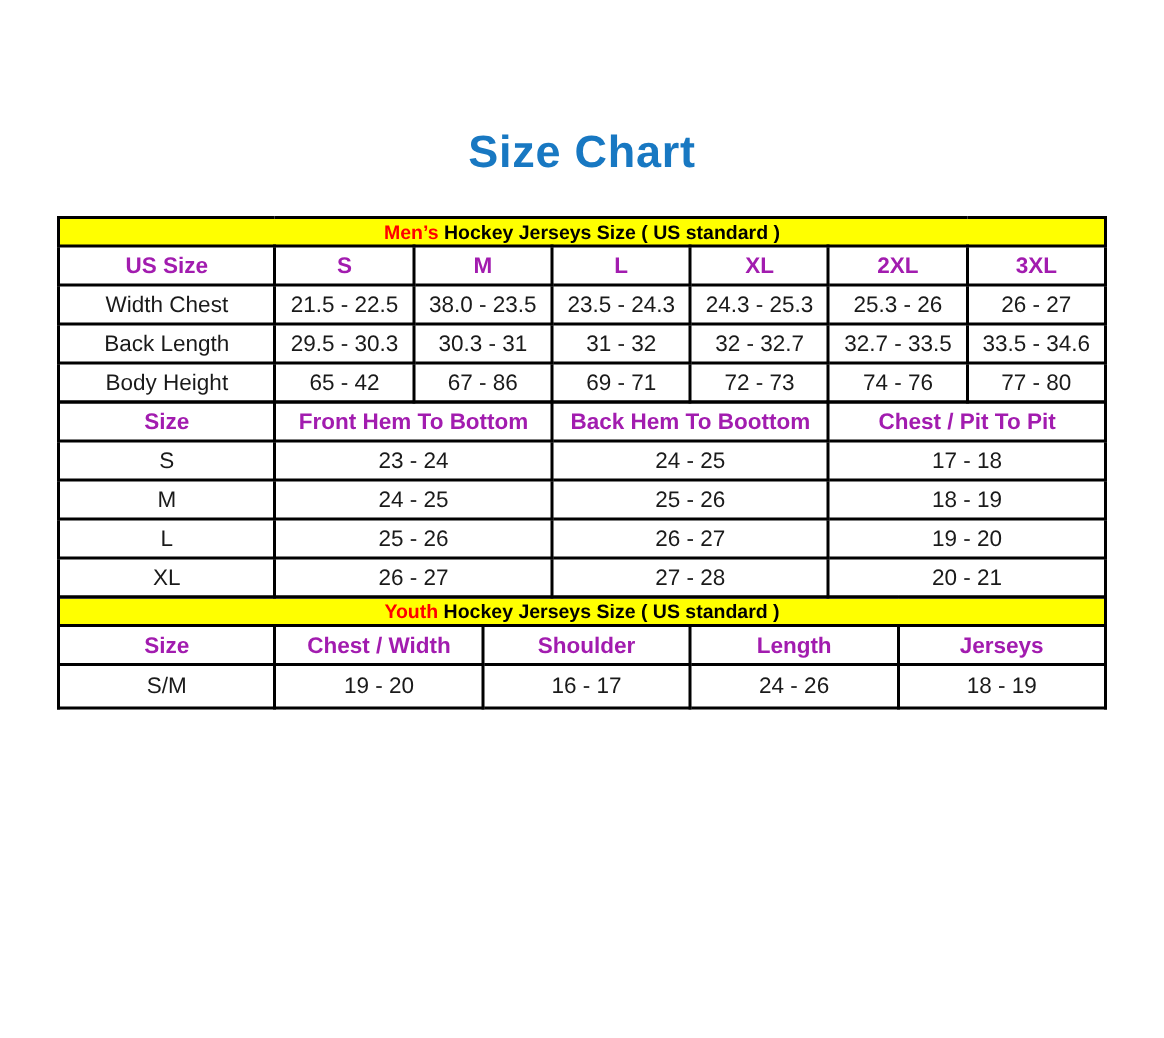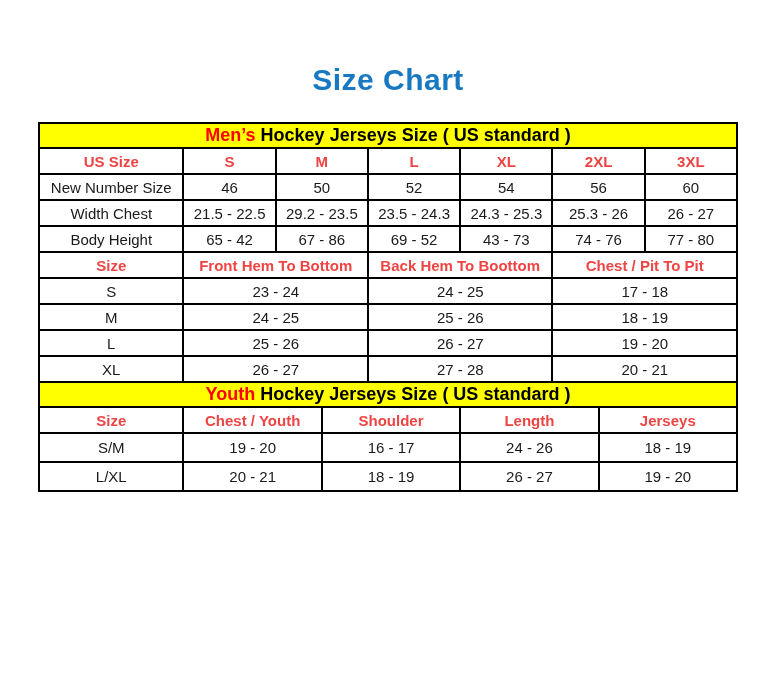--- a/index.html
+++ b/index.html
@@ -7,21 +7,21 @@
   body { font-family: "Liberation Sans", sans-serif; color: #1a1a1a; }
   .page {
     position: relative;
     width: 776px;
     height: 692px;
     background: #ffffff;
     overflow: hidden;
   }
   .title {
     margin: 0;
-    padding-top: 62px;
+    padding-top: 84px;
     text-align: center;
     font-size: 30px;
     line-height: 36px;
     font-weight: bold;
     color: #1878C2;
     letter-spacing: 0.5px;
   }
   .tables {
     width: 700px;
     margin: 24px auto 0 auto;
@@ -36,30 +36,30 @@
     border: 2px solid #000000;
     text-align: center;
     vertical-align: middle;
     padding: 1px 3px;
     overflow: hidden;
     white-space: nowrap;
   }
   td.banner {
     background: #FFFF00;
     height: 18px;
-    font-size: 18px;
+    font-size: 13px;
     font-weight: bold;
     color: #000000;
   }
   .accent { color: #FF0000; }
   tr.head-row th {
     height: 26px;
     font-size: 15px;
     font-weight: bold;
-    color: #ef4444;
+    color: #a21caf;
   }
   table.size-table tbody td {
     height: 26px;
     font-size: 15px;
     font-weight: normal;
   }
   table.youth tbody td { height: 29px; }
   tbody td.row-label { font-weight: bold; }
   table.men tbody td.row-label { font-weight: normal; }
   .wavy {
@@ -102,43 +102,43 @@
             <th>S</th>
             <th>M</th>
             <th>L</th>
             <th>XL</th>
             <th>2XL</th>
             <th>3XL</th>
           </tr>
       </thead>
       <tbody>
           <tr>
-            <td class="row-label">New Number Size</td>
-            <td>46</td>
-            <td>50</td>
-            <td>52</td>
-            <td>54</td>
-            <td>56</td>
-            <td>60</td>
-          </tr>
-          <tr>
             <td class="row-label">Width Chest</td>
             <td>21.5 - 22.5</td>
-            <td>29.2 - 23.5</td>
+            <td>38.0 - 23.5</td>
             <td>23.5 - 24.3</td>
             <td>24.3 - 25.3</td>
             <td>25.3 - 26</td>
             <td>26 - 27</td>
           </tr>
           <tr>
+            <td class="row-label">Back Length</td>
+            <td>29.5 - 30.3</td>
+            <td>30.3 - 31</td>
+            <td>31 - 32</td>
+            <td>32 - 32.7</td>
+            <td>32.7 - 33.5</td>
+            <td>33.5 - 34.6</td>
+          </tr>
+          <tr>
             <td class="row-label">Body Height</td>
             <td>65 - 42</td>
             <td>67 - 86</td>
-            <td>69 - 52</td>
-            <td>43 - 73</td>
+            <td>69 - 71</td>
+            <td>72 - 73</td>
             <td>74 - 76</td>
             <td>77 - 80</td>
           </tr>
         </tbody>
     </table>
 
     <table class="size-table women">
       <colgroup>
         <col class="c-label">
           <col class="c-women">
@@ -188,38 +188,31 @@
           <col class="c-youth">
           <col class="c-youth">
           <col class="c-youth">
       </colgroup>
       <thead>
         <tr>
           <td class="banner" colspan="5"><span class="accent">Youth</span><span> Hockey Jerseys Size ( US standard )</span></td>
         </tr>
         <tr class="head-row">
             <th>Size</th>
-            <th>Chest / Youth</th>
+            <th>Chest / Width</th>
             <th>Shoulder</th>
             <th>Length</th>
             <th>Jerseys</th>
           </tr>
       </thead>
       <tbody>
           <tr>
             <td class="row-label">S/M</td>
             <td>19 - 20</td>
             <td>16 - 17</td>
             <td>24 - 26</td>
             <td>18 - 19</td>
           </tr>
-          <tr>
-            <td class="row-label">L/XL</td>
-            <td>20 - 21</td>
-            <td>18 - 19</td>
-            <td>26 - 27</td>
-            <td>19 - 20</td>
-          </tr>
         </tbody>
     </table>
 
   </div>
 </div>
 
 </body></html>

